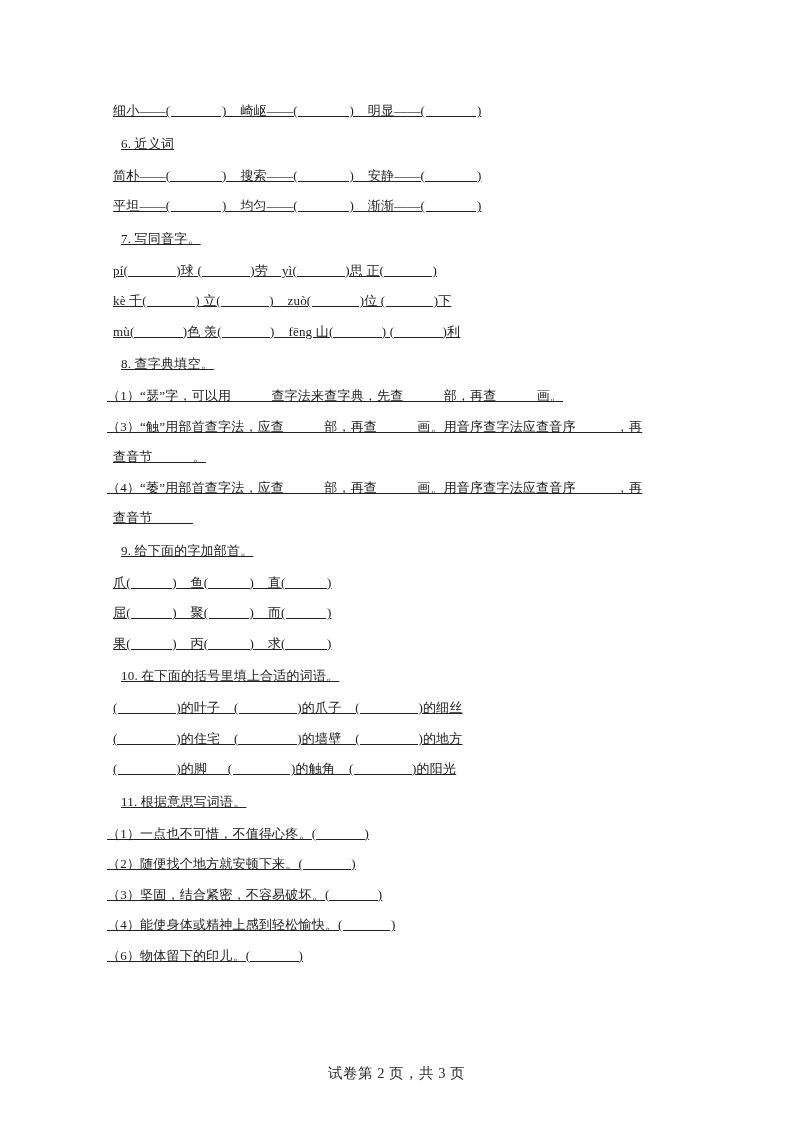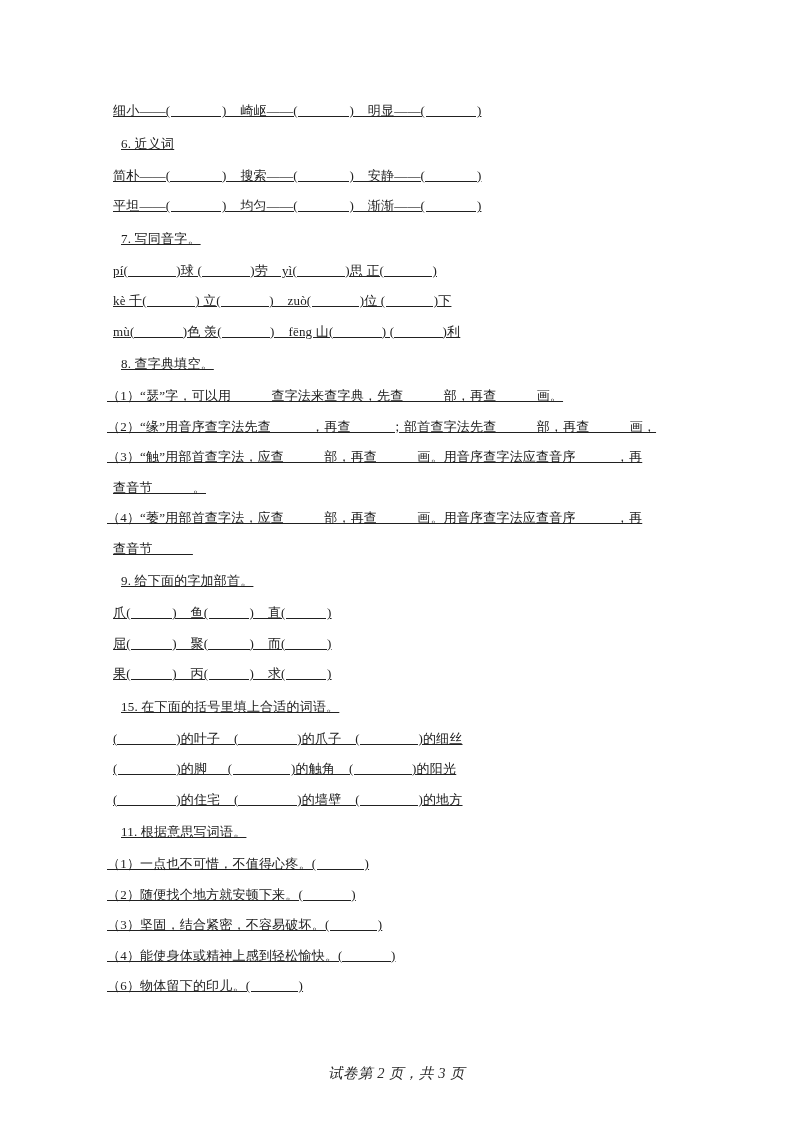--- a/index.html
+++ b/index.html
@@ -39,50 +39,48 @@
   }
   .footer {
     position: absolute;
     left: 0;
     right: 0;
     top: 1064px;
     text-align: center;
     font-size: 14.5px;
     color: #2a2a2a;
     letter-spacing: 0.5px;
-    font-style: italic;
   }
 </style>
 </head>
 <body>
 
 <div id="content">
   <div class="line">细小——(               )    崎岖——(               )    明显——(               )</div>
   <div class="line header">6. 近义词</div>
   <div class="line">简朴——(               )    搜索——(               )    安静——(               )</div>
   <div class="line">平坦——(               )    均匀——(               )    渐渐——(               )</div>
   <div class="line header">7. 写同音字。</div>
   <div class="line">pí(              )球 (              )劳    yì(              )思 正(              )</div>
   <div class="line">kè 千(              ) 立(              )    zuò(              )位 (              )下</div>
   <div class="line">mù(              )色 羡(              )    fēng 山(              ) (              )利</div>
   <div class="line header">8. 查字典填空。</div>
   <div class="line sub">（1）“瑟”字，可以用______查字法来查字典，先查______部，再查______画。</div>
-  <div class="line sub">（2）“缘”用音序查字法先查______，再查______；部首查字法先查______部，再查______画，</div>
   <div class="line sub">（3）“触”用部首查字法，应查______部，再查______画。用音序查字法应查音序______，再</div>
   <div class="line">查音节______。</div>
   <div class="line sub">（4）“萎”用部首查字法，应查______部，再查______画。用音序查字法应查音序______，再</div>
   <div class="line">查音节______</div>
   <div class="line header">9. 给下面的字加部首。</div>
   <div class="line">爪(            )    鱼(            )    直(            )</div>
   <div class="line">屈(            )    聚(            )    而(            )</div>
   <div class="line">果(            )    丙(            )    求(            )</div>
-  <div class="line header">15. 在下面的括号里填上合适的词语。</div>
+  <div class="line header">10. 在下面的括号里填上合适的词语。</div>
   <div class="line">(                 )的叶子    (                 )的爪子    (                 )的细丝</div>
+  <div class="line">(                 )的住宅    (                 )的墙壁    (                 )的地方</div>
   <div class="line">(                 )的脚      (                 )的触角    (                 )的阳光</div>
-  <div class="line">(                 )的住宅    (                 )的墙壁    (                 )的地方</div>
   <div class="line header">11. 根据意思写词语。</div>
   <div class="line sub">（1）一点也不可惜，不值得心疼。(              )</div>
   <div class="line sub">（2）随便找个地方就安顿下来。(              )</div>
   <div class="line sub">（3）坚固，结合紧密，不容易破坏。(              )</div>
   <div class="line sub">（4）能使身体或精神上感到轻松愉快。(              )</div>
   <div class="line sub">（6）物体留下的印儿。(              )</div>
 </div>
 
 <div class="footer">试卷第 2 页，共 3 页</div>
 

